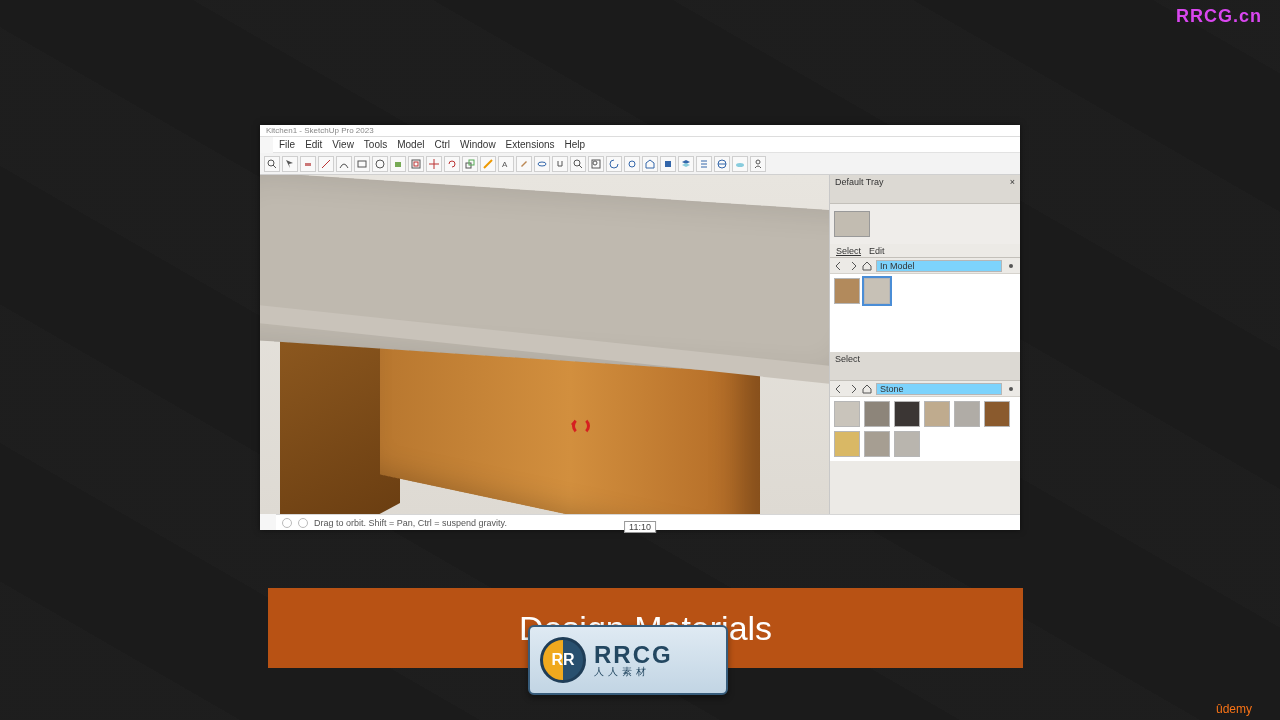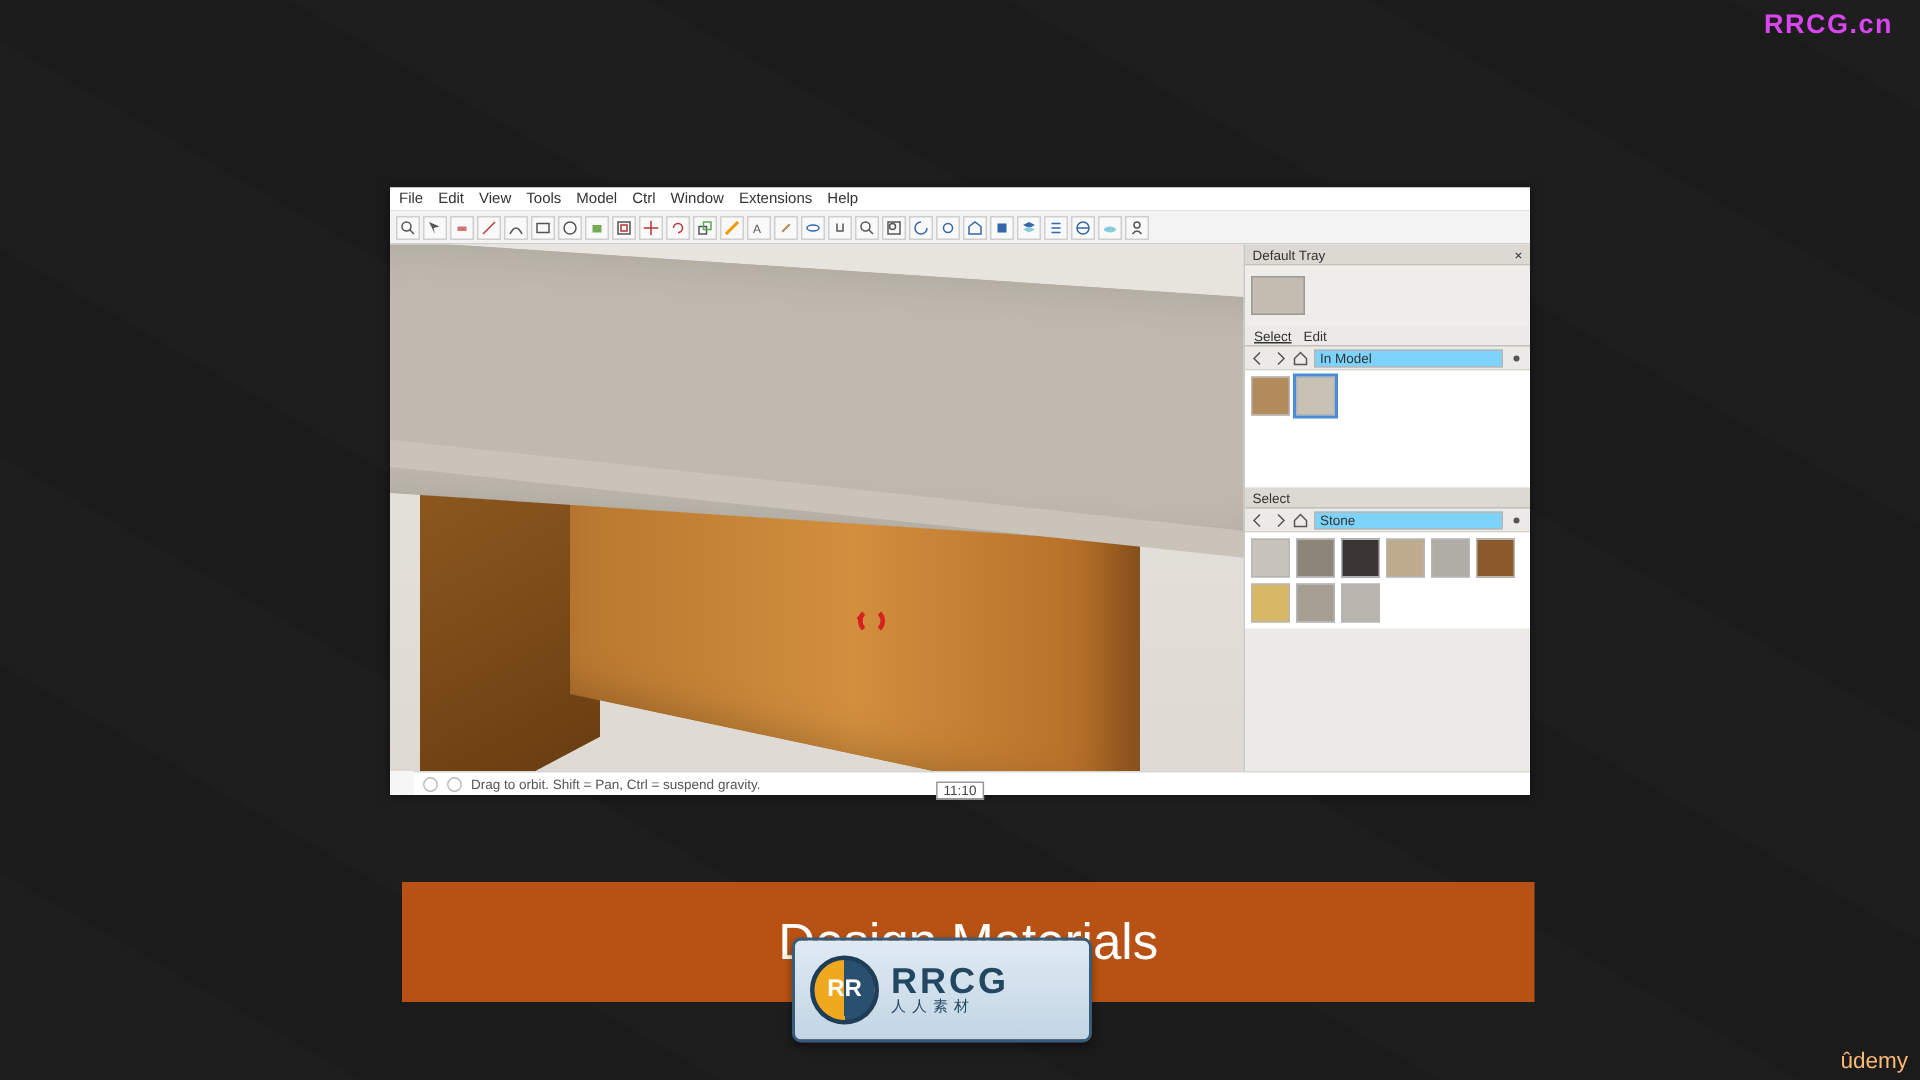--- a/index.html
+++ b/index.html
@@ -20,41 +20,42 @@
       #1b1b1b 120px, #1b1b1b 240px
     );
     opacity:0.9;
   }
   .watermark-tr {
     position:absolute; top:6px; right:18px;
     color:#d946ef; font-size:18px; font-weight:bold;
     letter-spacing:1px;
   }
   .watermark-br {
-    position:absolute; bottom:4px; right:8px;
-    color:#fdba74; font-size:15px;
+    position:absolute; bottom:4px; right:28px;
+    color:#f97316; font-size:12px;
   }
   .app-window {
     position:absolute;
     left:260px; top:125px;
     width:760px; height:405px;
     background:#f6f6f6;
     box-shadow:0 0 6px rgba(0,0,0,0.5);
     display:flex; flex-direction:column;
   }
   .titlebar {
     height:12px; background:#fff; border-bottom:1px solid #ddd;
     font-size:8px; color:#888; padding-left:6px; line-height:12px;
   }
   .menubar {
     height:16px; background:#fff;
     font-size:10px; color:#333;
     display:flex; align-items:center; gap:10px;
     padding:0 6px;
     border-bottom:1px solid #e2e2e2;
+    margin-left:13px;
   }
   .menubar span { cursor:default; }
   .toolbar {
     height:22px; background:#f3f3f3;
     display:flex; align-items:center; gap:2px;
     padding:0 4px;
     border-bottom:1px solid #d0d0d0;
   }
   .tbtn {
     width:16px; height:16px;
@@ -113,21 +114,21 @@
   .orbit-cursor::after {
     content:""; position:absolute; left:-3px; top:5px;
     border:4px solid transparent; border-right-color:#d62020;
   }
   .side-panel {
     width:190px; background:#eceae6;
     display:flex; flex-direction:column;
     font-size:9px; color:#333;
   }
   .tray-header {
-    background:#dcd9d3; height:14px; line-height:14px;
+    background:#dcd9d3; height:29px; line-height:14px;
     padding:0 5px; border-bottom:1px solid #c3c0ba;
     display:flex; justify-content:space-between;
   }
   .preview-box {
     height:40px; background:#efedea;
     display:flex; align-items:center; padding:4px;
   }
   .preview-swatch {
     width:36px; height:26px; background:#c2bcb1; border:1px solid #999;
   }
@@ -203,20 +204,23 @@
 </style>
 </head>
 <body>
 <div class="bgpattern"></div>
 
 <div class="watermark-tr">RRCG.cn</div>
 <div class="watermark-br">ûdemy</div>
 
 <div class="app-window">
 
+  <div class="titlebar">
+    <span>Kitchen1 - SketchUp Pro 2023</span>
+  </div>
 
   <div class="menubar">
     <span>File</span>
     <span>Edit</span>
     <span>View</span>
     <span>Tools</span>
     <span>Model</span>
     <span>Ctrl</span>
     <span>Window</span>
     <span>Extensions</span>

